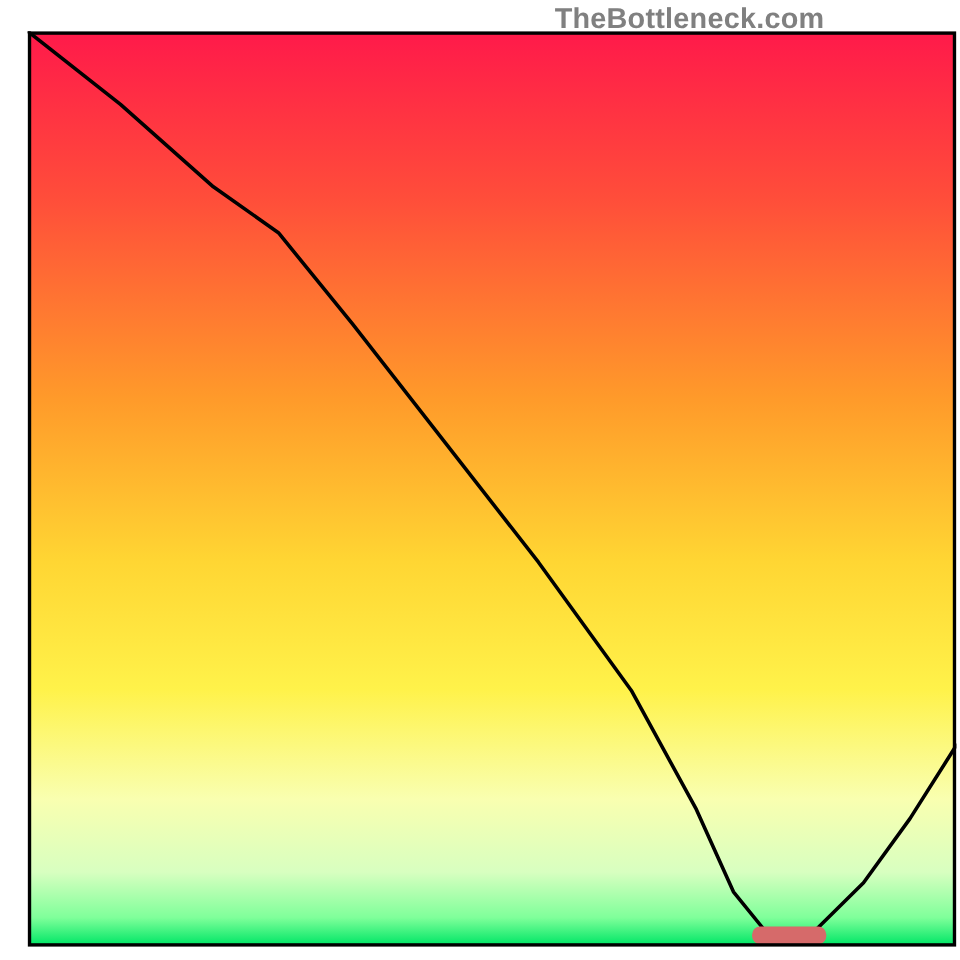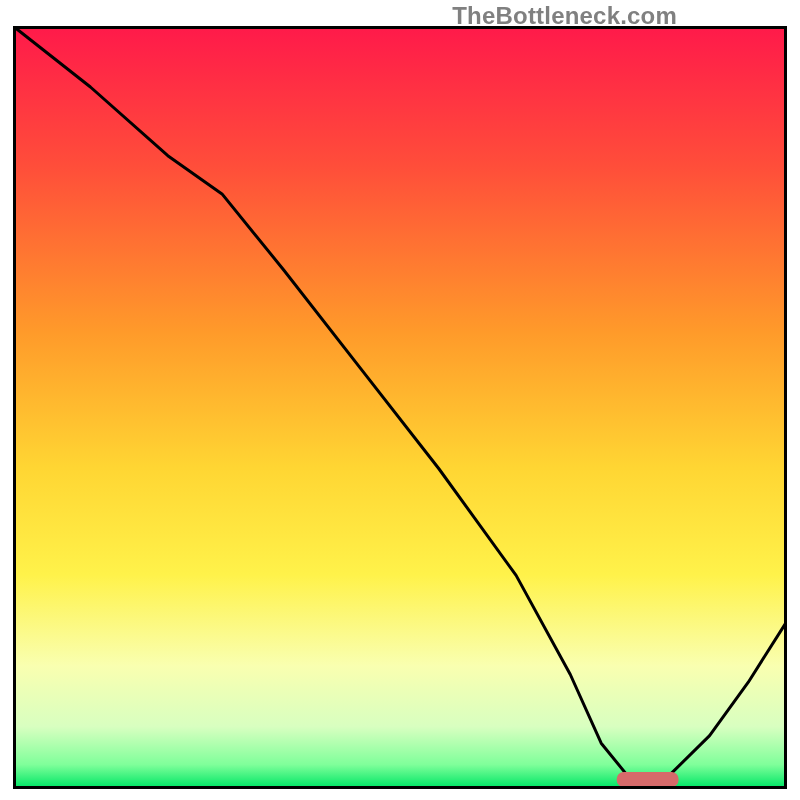--- a/index.html
+++ b/index.html
@@ -7,20 +7,21 @@
     padding: 0;
     width: 800px;
     height: 800px;
     background: #ffffff;
     font-family: Arial, Helvetica, sans-serif;
   }
   .chart-wrap {
     position: relative;
     width: 685px;
     height: 800px;
+    margin-left: 10px;
   }
   .watermark {
     position: absolute;
     top: 2px;
     right: 8px;
     font-size: 24px;
     font-weight: 600;
     color: #808080;
     letter-spacing: 0.2px;
     user-select: none;

